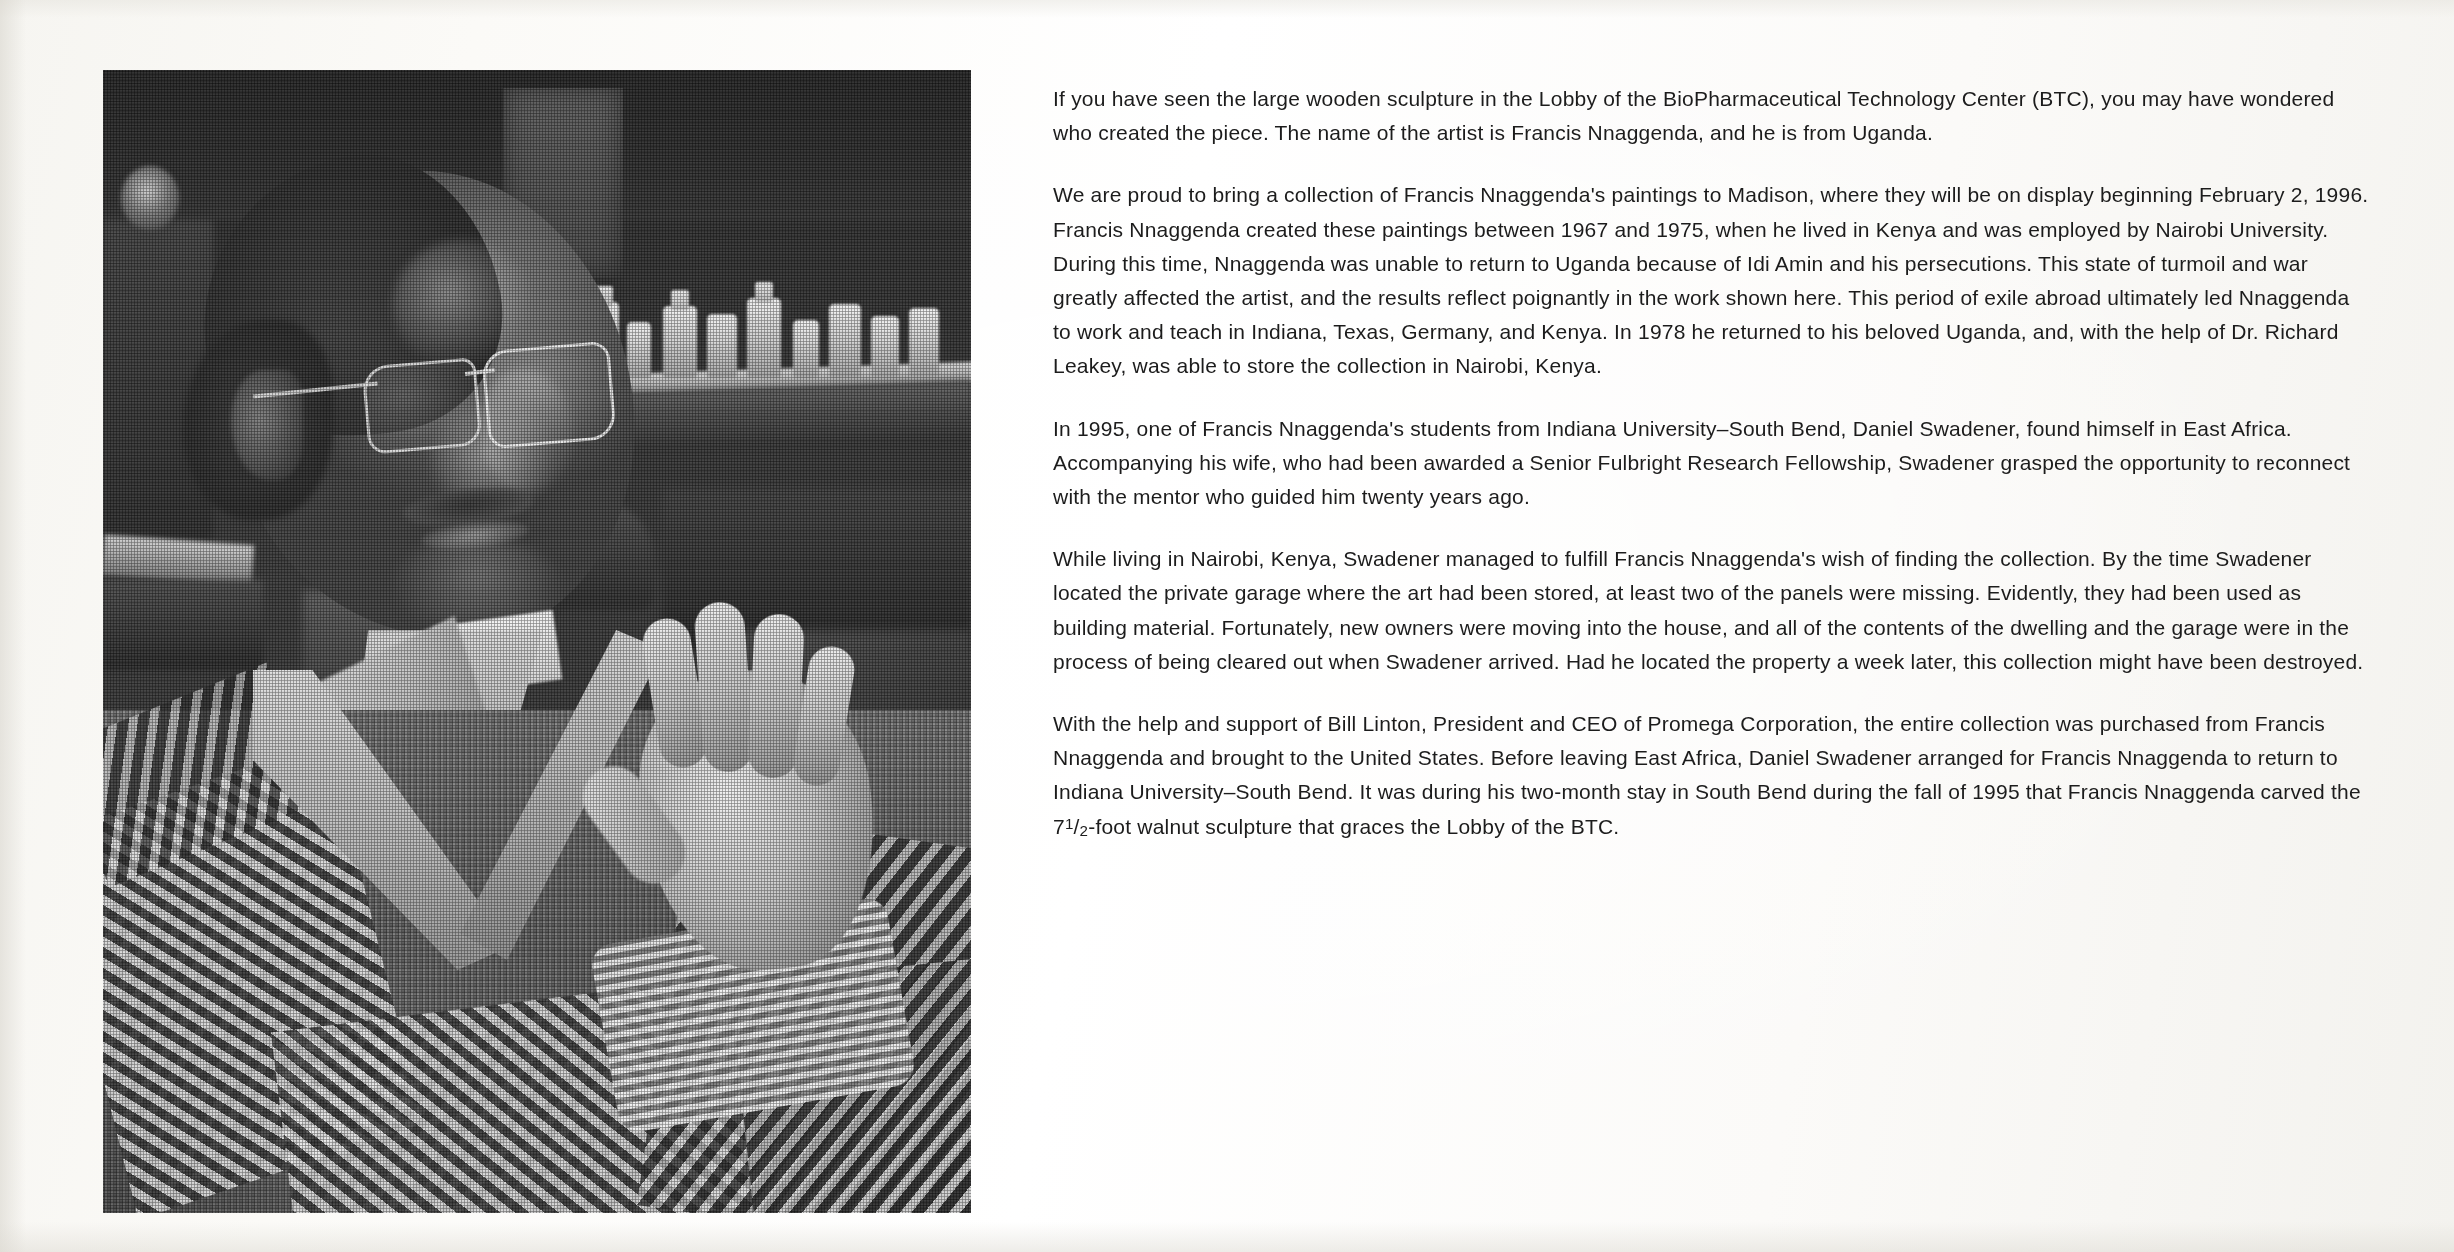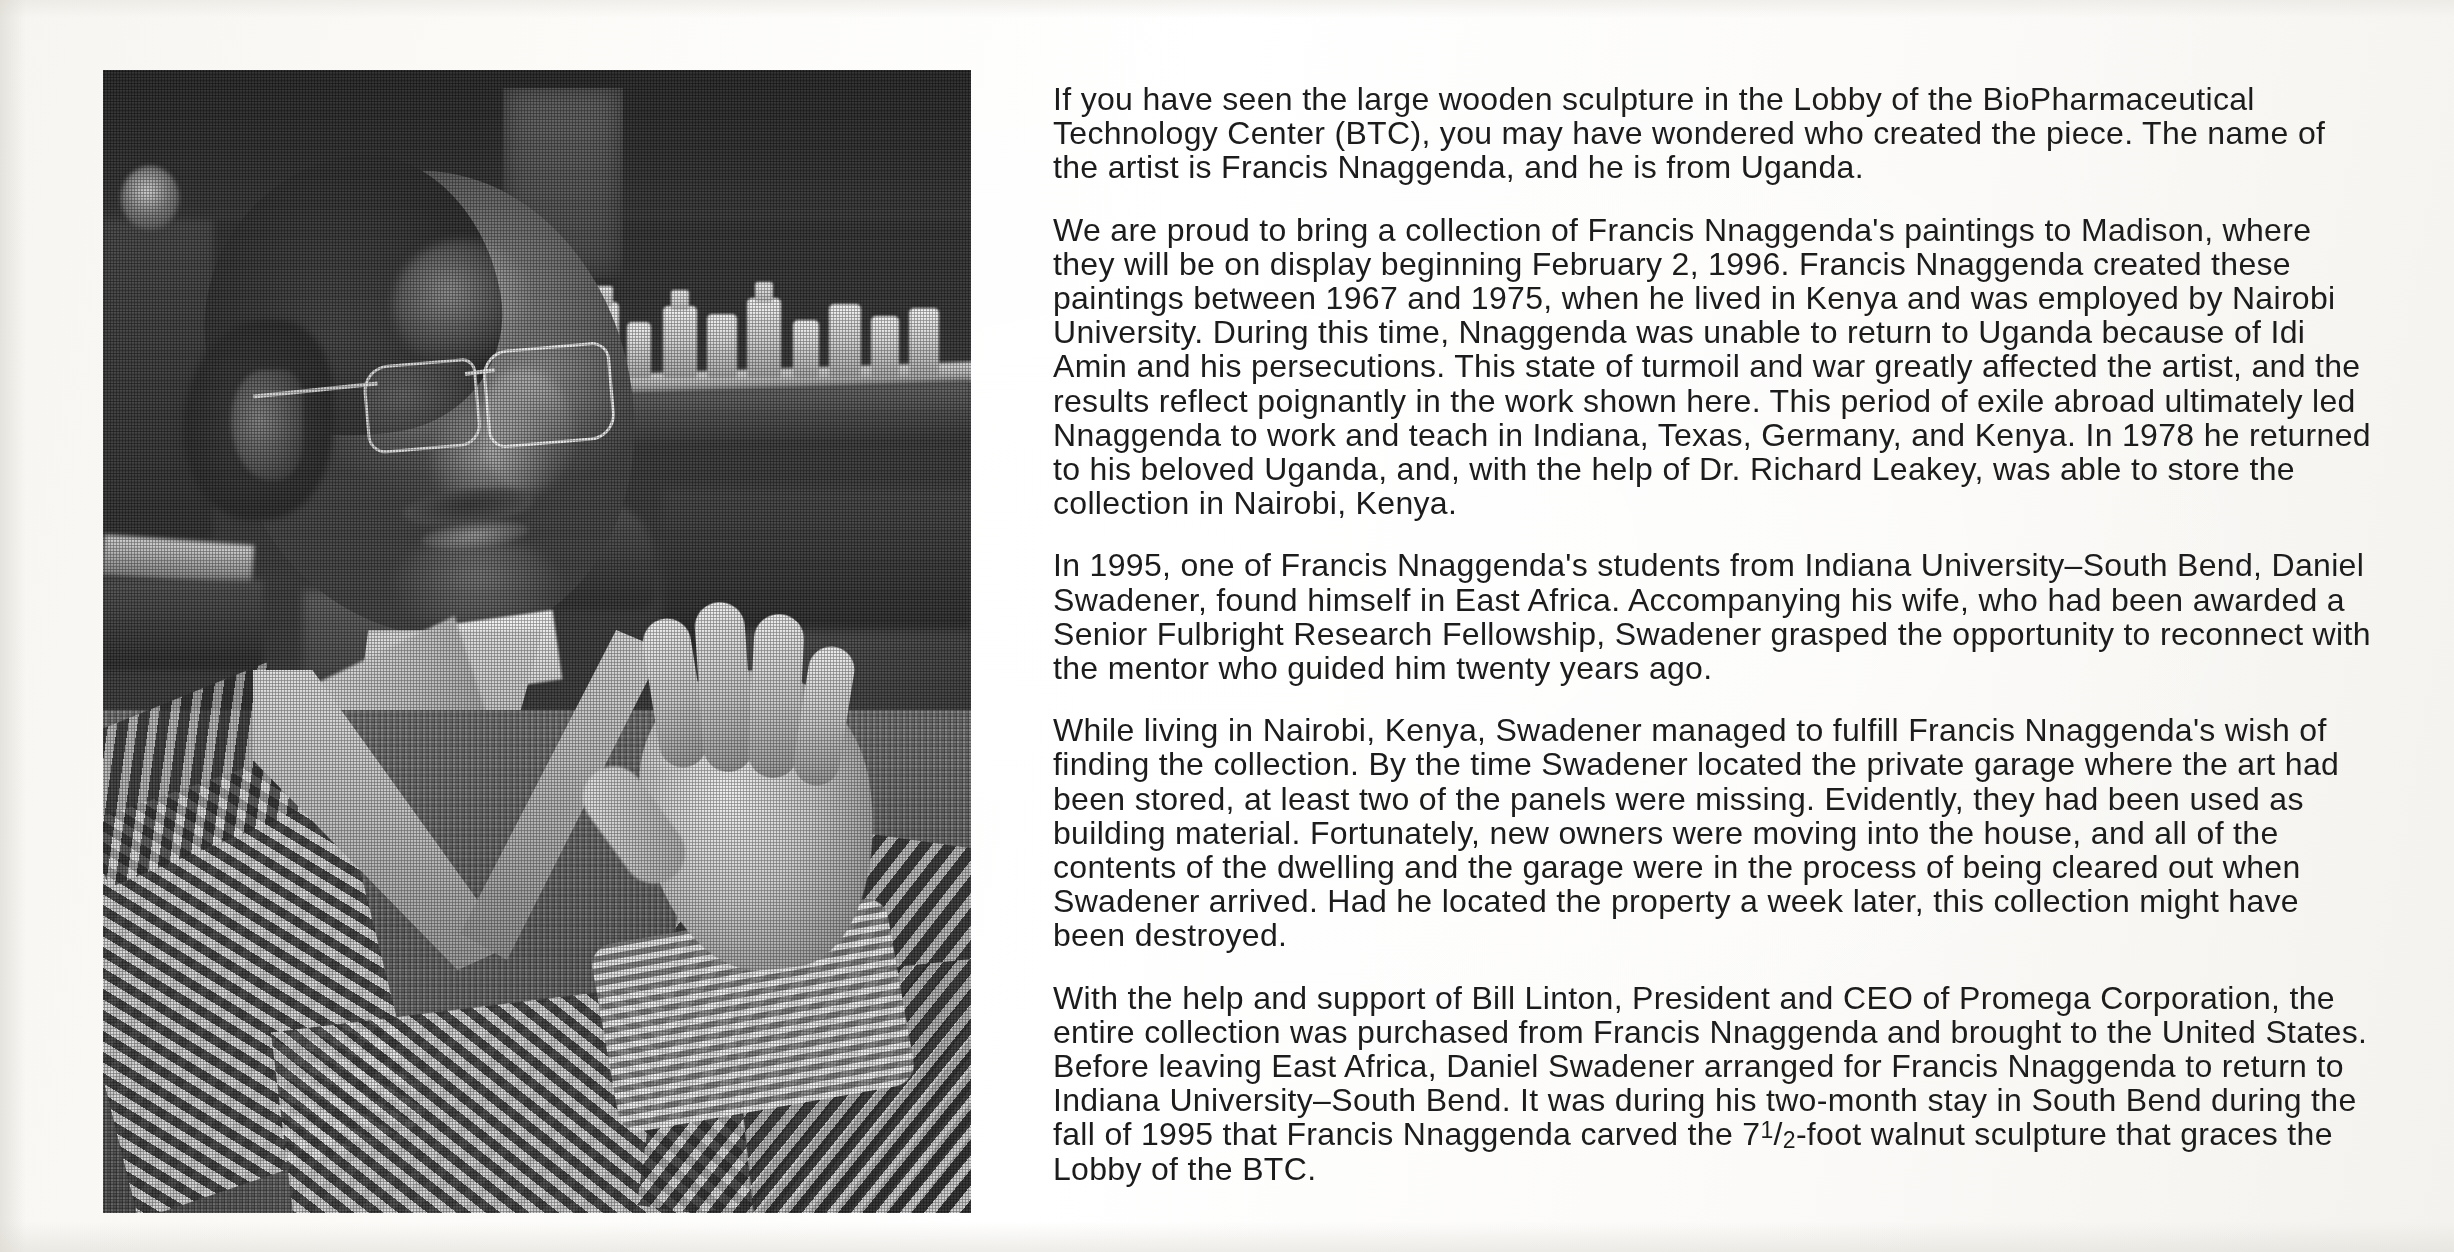--- a/index.html
+++ b/index.html
@@ -398,21 +398,21 @@
 
   
   #text-column {
     position: absolute;
     left: 1053px;
     top: 82px;
     width: 1320px;
   }
   .para {
     margin: 0 0 28px 0;
-    font-size: 32px;
+    font-size: 21px;
     line-height: 34.2px;
     color: #1c1c1c;
     letter-spacing: 0.01em;
     text-rendering: optimizeLegibility;
   }
   .para:last-child { margin-bottom: 6px; }
   .frac { white-space: nowrap; }
   .frac sup, .frac sub {
     font-size: 0.72em;
     line-height: 0;

